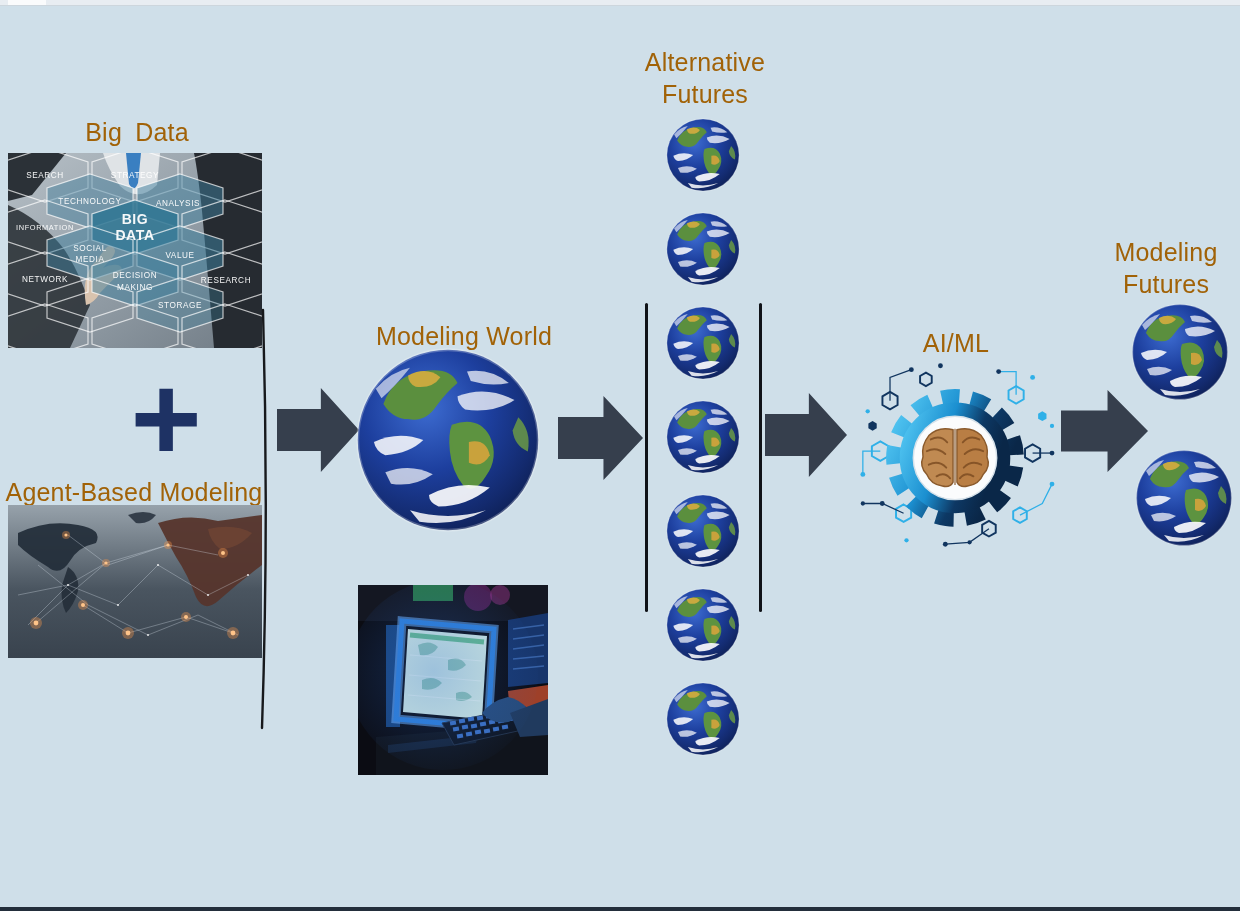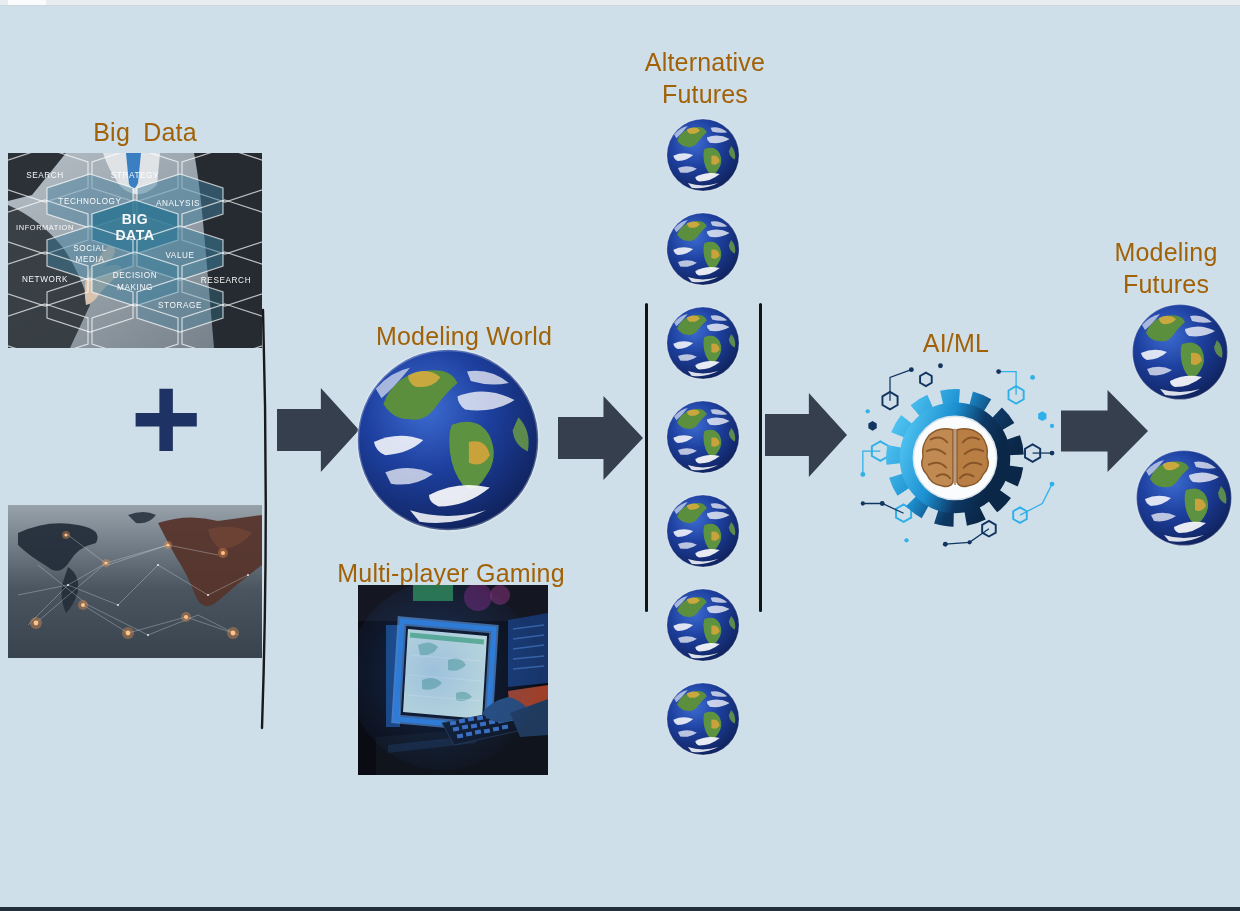--- a/index.html
+++ b/index.html
@@ -7,21 +7,21 @@
   #canvas{
     position:relative;width:1240px;height:911px;overflow:hidden;
     background:#cfdfe9;
   }
   .abs{position:absolute;}
   .label{
     color:#a16207;font-size:25px;letter-spacing:.2px;
     white-space:nowrap;transform:translateX(-50%);
   }
   .label.two-line{text-align:center;line-height:32px;}
-  #big-data-label{left:137px;top:118px;word-spacing:6px;margin-left:8px;}
+  #big-data-label{left:137px;top:118px;word-spacing:6px;}
   #abm-label{left:134px;top:478px;}
   #ref-world-label{left:464px;top:322px;}
   #gaming-label{left:451px;top:559px;}
   #alt-label{left:705px;top:46px;}
   #aiml-label{left:956px;top:329px;}
   #plausible-label{left:1166px;top:236px;}
 
   #plus-sign{
     left:166px;top:424px;transform:translate(-50%,-54%);
     color:#1e3264;font-size:122px;font-weight:700;line-height:1;
@@ -148,20 +148,21 @@
       <text x="127" y="125">DECISION</text>
       <text x="127" y="137">MAKING</text>
       <text x="37" y="129">NETWORK</text>
       <text x="218" y="130">RESEARCH</text>
       <text x="172" y="155">STORAGE</text>
     </g>
   </svg>
 
   <div id="plus-sign" class="abs">+</div>
 
+  <div id="abm-label" class="abs label">Agent-Based Modeling</div>
 
   <svg id="abm-photo" class="abs photo" viewBox="0 0 254 153">
     <defs>
       <linearGradient id="abmbg" x1="0" y1="0" x2="0" y2="1">
         <stop offset="0%" stop-color="#97a2ab"></stop>
         <stop offset="55%" stop-color="#4a5560"></stop>
         <stop offset="100%" stop-color="#39434e"></stop>
       </linearGradient>
     </defs>
     <rect width="254" height="153" fill="url(#abmbg)"></rect>
@@ -231,21 +232,20 @@
     <polygon points="0,21 46,21 46,0 86,42 46,84 46,63 0,63" fill="#363f4d"></polygon>
   </svg>
 
   <div id="ref-world-label" class="abs label">Modeling World</div>
   <div id="ref-globe" class="abs">
     <svg viewBox="0 0 100 100" style="width:100%;height:100%">
         <use href="#earth"></use>
       </svg>
   </div>
 
-  <div id="gaming-label" class="abs label">Multi-player Gaming</div>
 
   <svg id="gaming-photo" class="abs photo" viewBox="0 0 190 190">
     <defs>
       <radialGradient id="glow" cx="45%" cy="48%" r="60%">
         <stop offset="0%" stop-color="#2a6cd4" stop-opacity=".3"></stop>
         <stop offset="100%" stop-color="#2a6cd4" stop-opacity="0"></stop>
       </radialGradient>
     </defs>
     <rect width="190" height="190" fill="#0b0c13"></rect>
     <rect y="0" width="190" height="36" fill="#141722"></rect>

